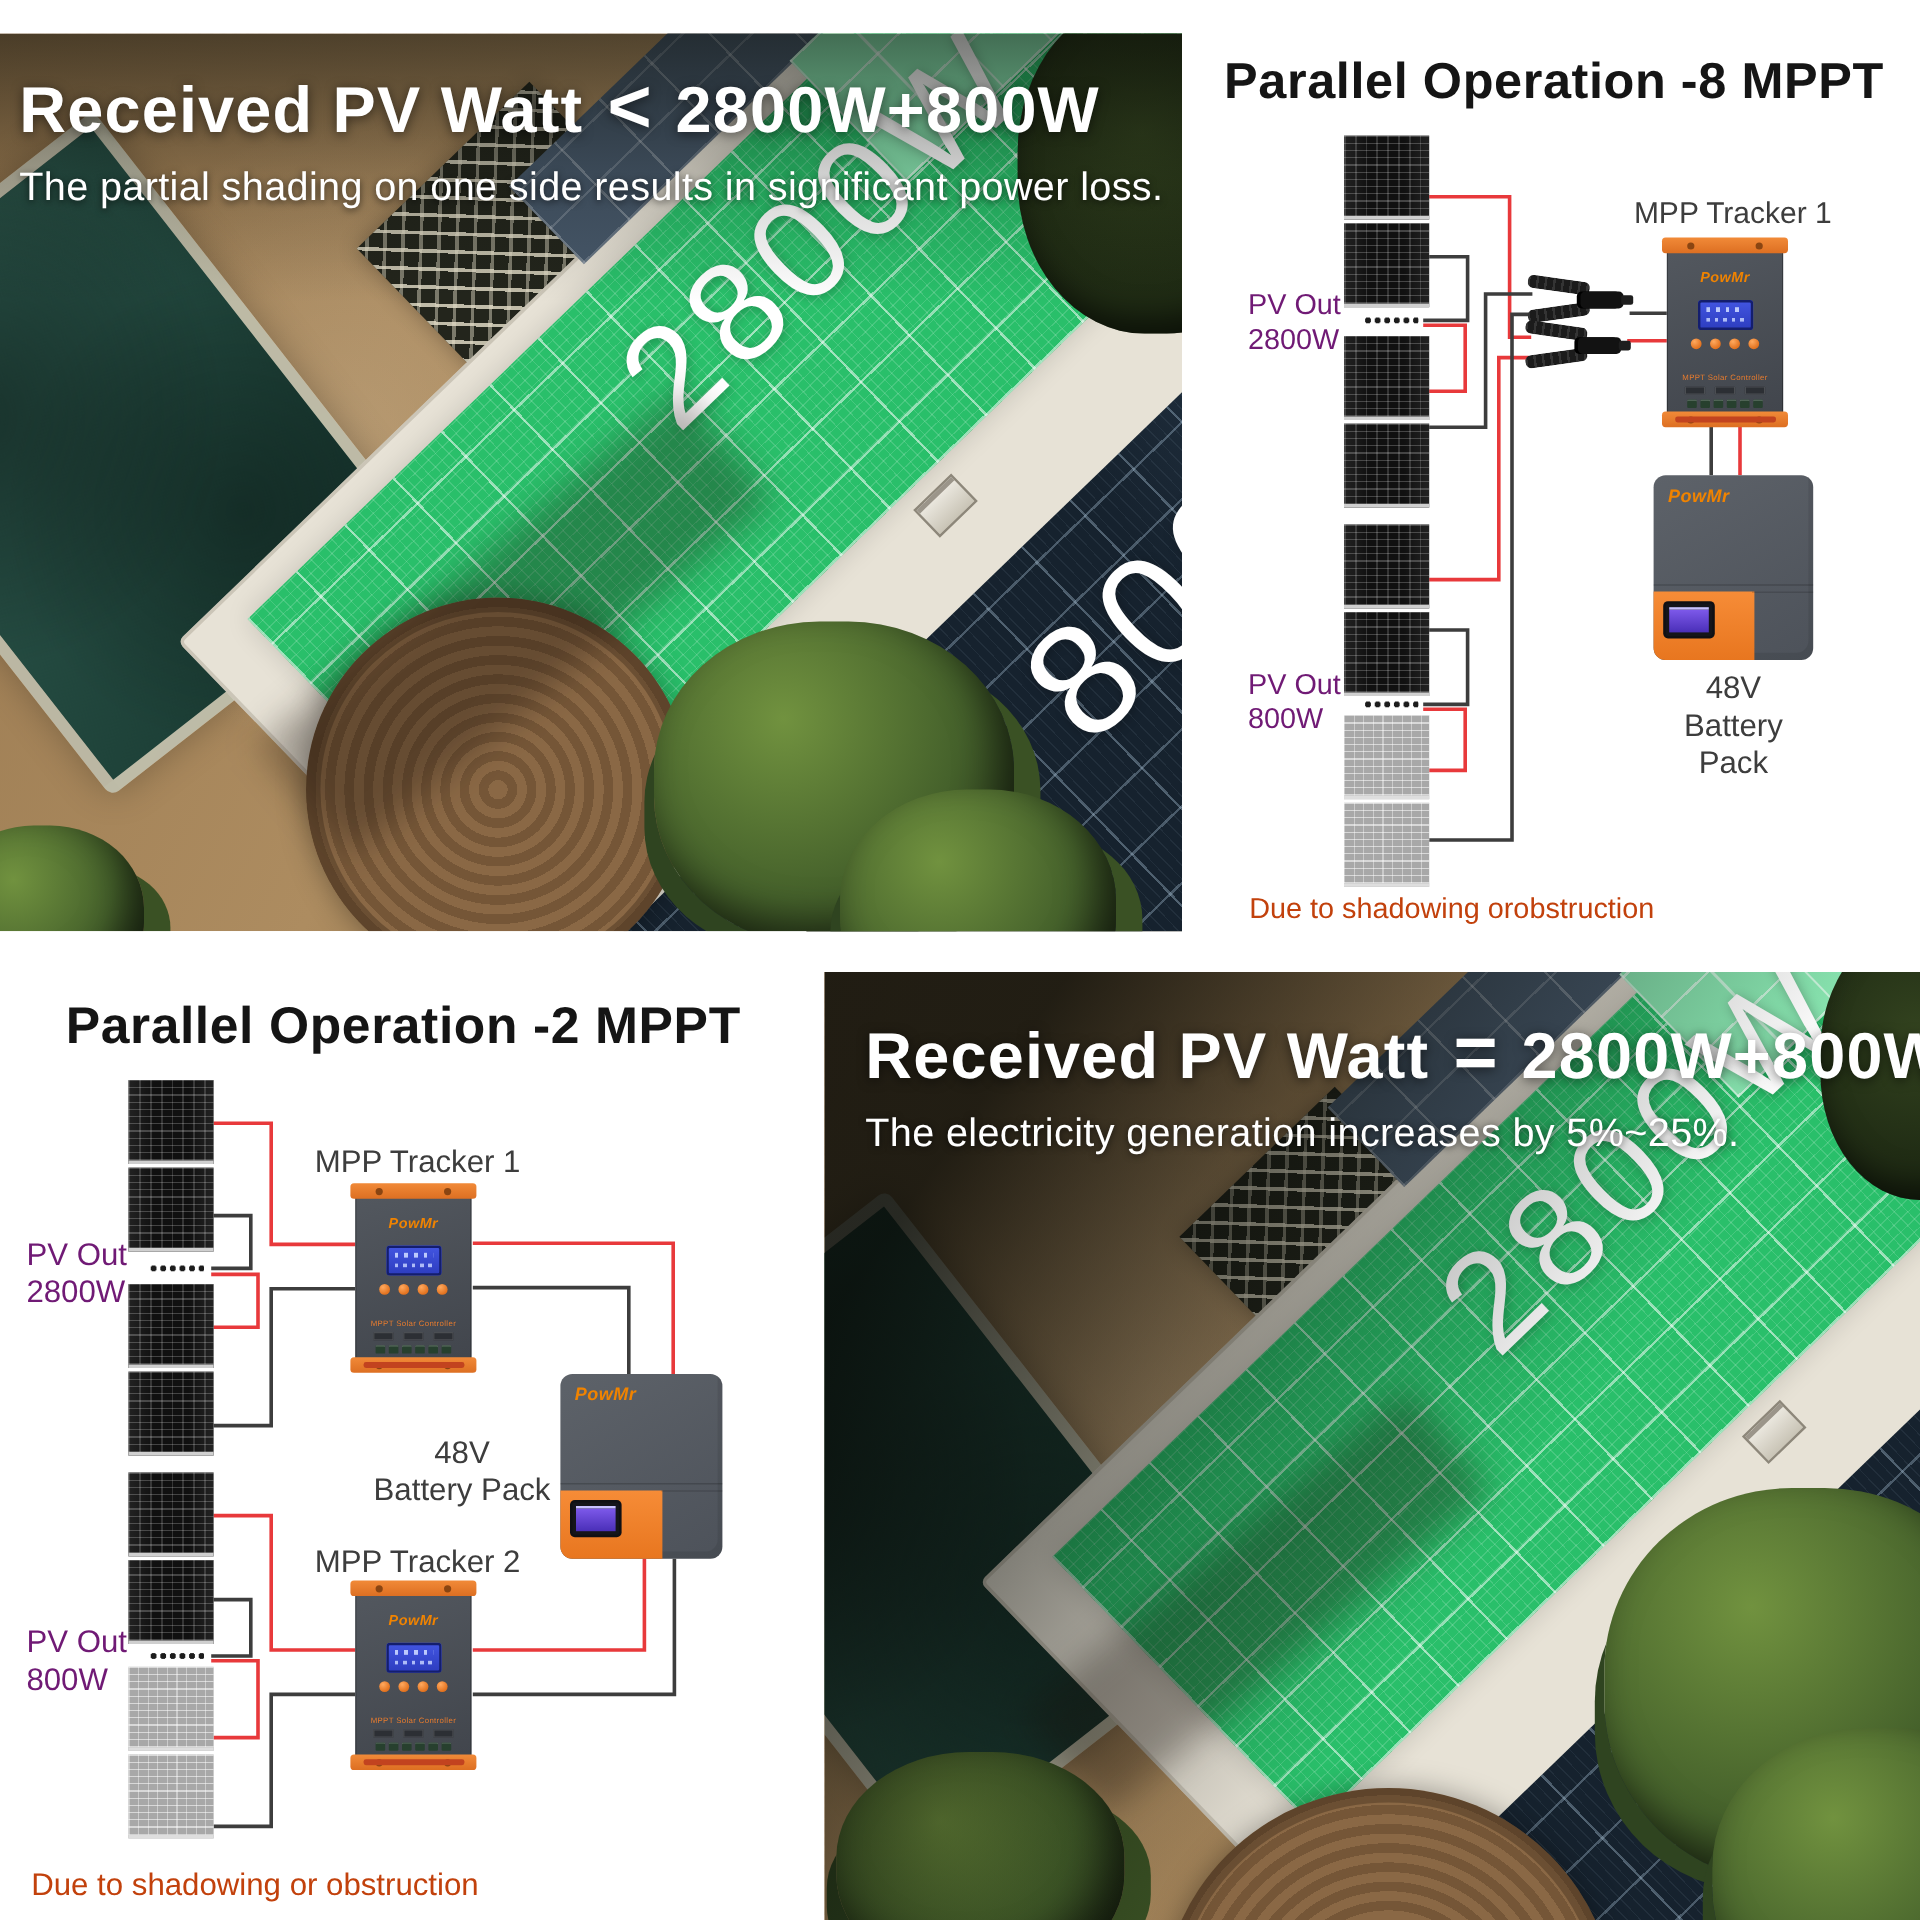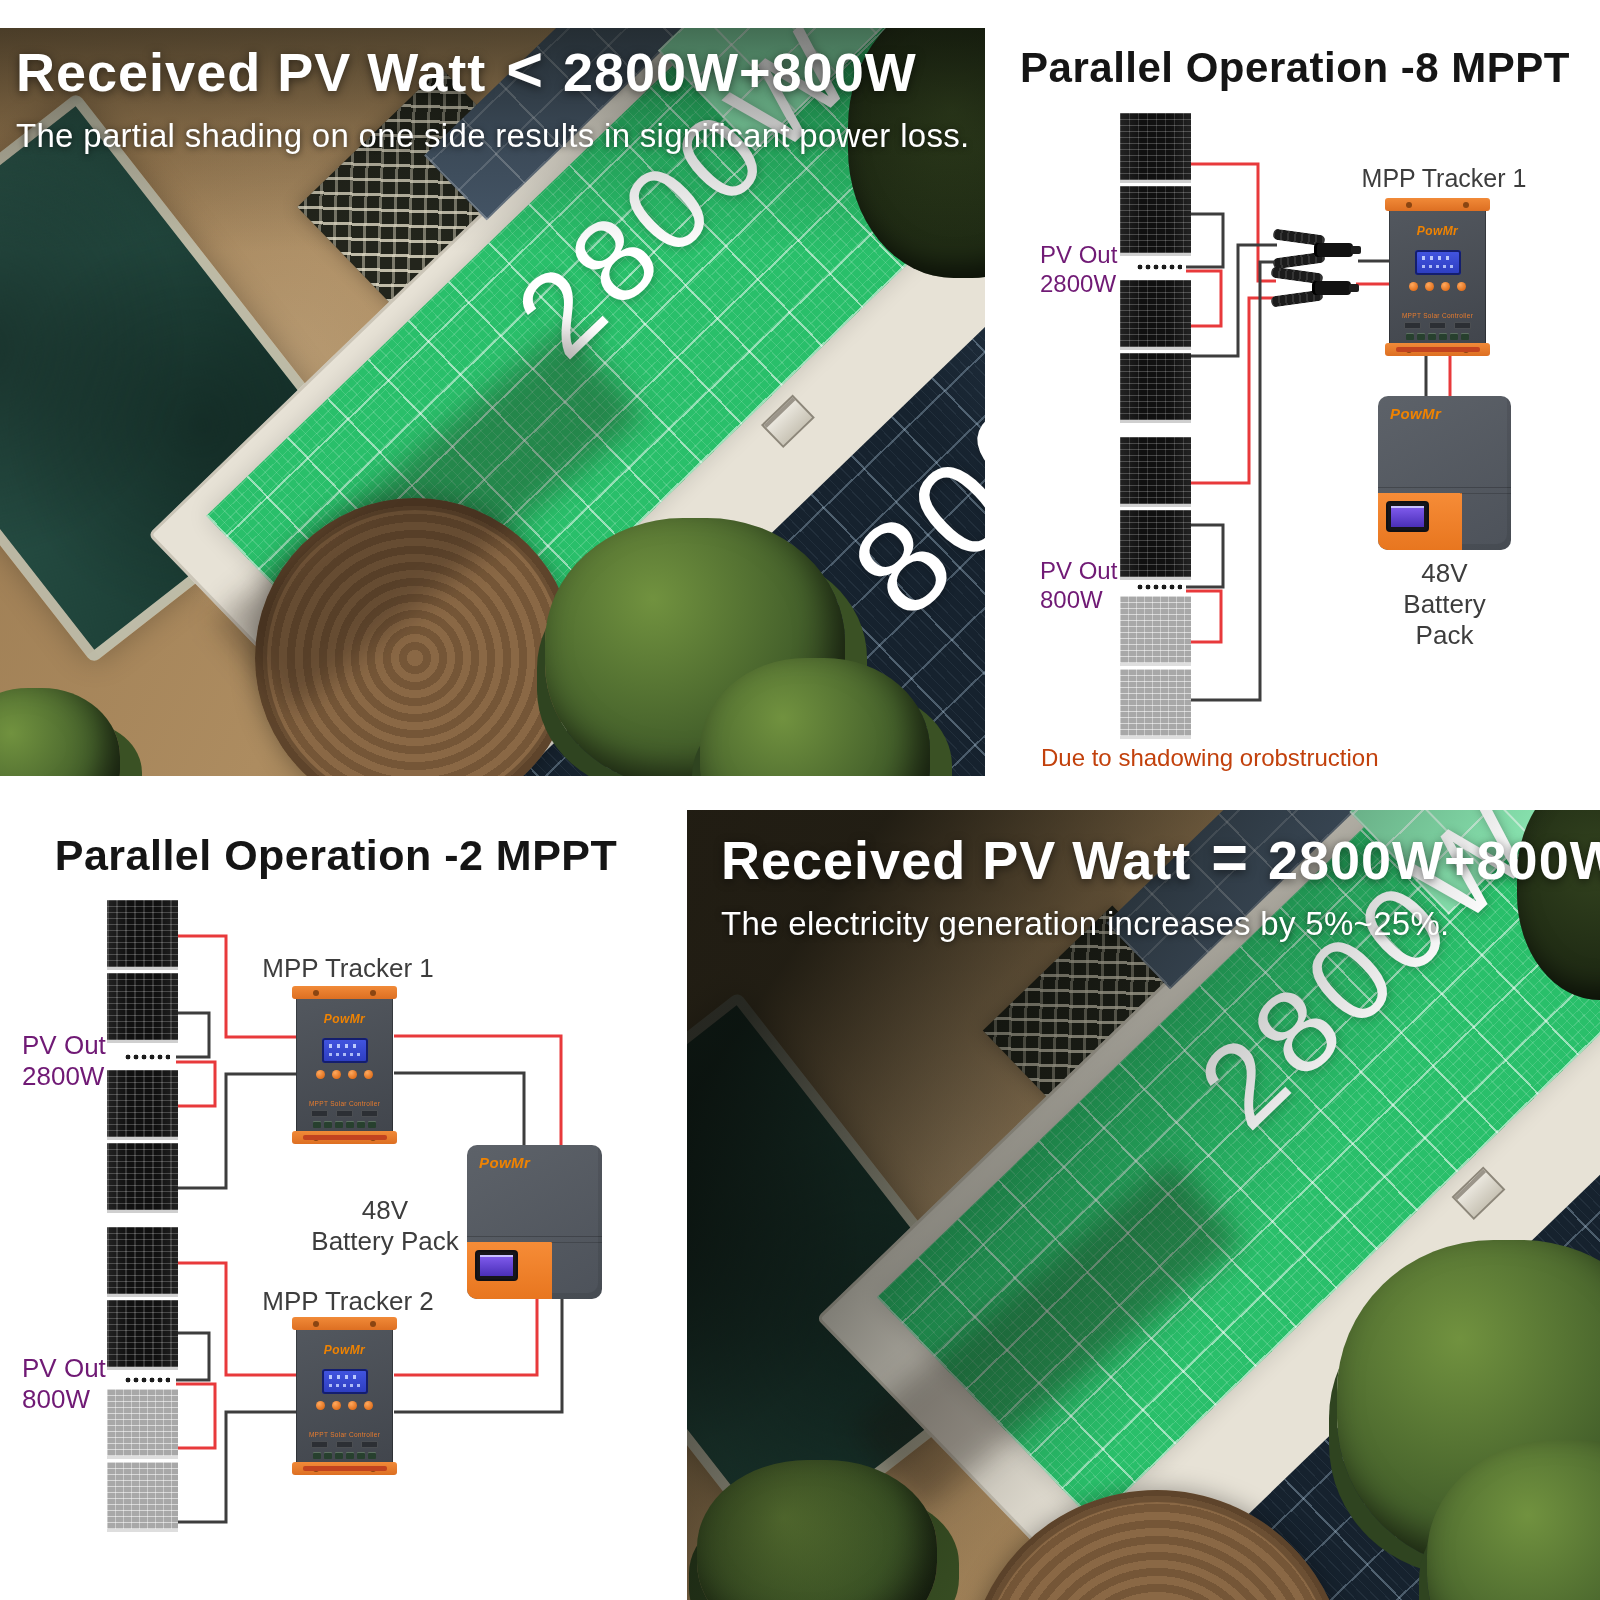--- a/index.html
+++ b/index.html
@@ -73,21 +73,21 @@
     text-shadow:0 2px 10px rgba(0,0,0,.25); white-space:nowrap; }
   .zone.green .pv-label { left:36%; top:10%; font-size:118px; }
   .zone.dark  .pv-label { left:44%; top:10%; font-size:132px; }
   .tree { position:absolute; border-radius:46%;
     background: radial-gradient(circle at 36% 30%, #71923f, #45612b 55%, #27371b 85%);
     box-shadow: 40px 16px 0 -18px #3a5124, -28px 26px 0 -20px #2f4420, inset -12px -16px 34px rgba(0,0,0,.55); }
   .tree.darker { background: radial-gradient(circle at 45% 40%, #33431f, #1c2712 75%);
     box-shadow: inset -8px -10px 26px rgba(0,0,0,.6); }
   .shade { position:absolute; background:rgba(25,16,8,.32); filter:blur(14px); transform:rotate(-40deg); }
   .grad { position:absolute; inset:0; pointer-events:none; }
-  .caption { position:absolute; z-index:30; color:#fff; }
+  .caption { position:absolute; z-index:30; color:#fff;margin-top:20px; }
   .title-row { display:flex; align-items:center; font-weight:bold;
     text-shadow:0 2px 10px rgba(0,0,0,.55); white-space:nowrap; }
   .t-prefix, .t-value { font-size:54px; letter-spacing:1px; }
   .t-symbol { font-size:63px; margin:0 20px; transform:translateY(-3px); }
   .subtitle { margin-top:9px; font-size:33px; font-weight:400; letter-spacing:.3px;
     text-shadow:0 1px 6px rgba(0,0,0,.65); white-space:nowrap; }
 
   .photo-tl { left:0; top:28px; width:985px; height:748px; }
   .photo-tl .pool { left:-85px; top:120px; width:320px; height:440px; transform:rotate(-38deg); }
   .photo-tl .deck-sq { left:330px; top:85px; width:200px; height:175px; transform:rotate(-44deg); }
@@ -470,20 +470,21 @@
       <div>48V</div>
       <div>Battery Pack</div>
     </div>
     <div class="bat" style="left:467px; top:369px; width:135px; height:154px;">
       <div class="logo">PowMr</div>
       <div class="orange">
         <div class="screen"></div>
       </div>
     </div>
 
+    <div class="dg-note" style="left:26px; top:779px; font-size:26px;">Due to shadowing or obstruction</div>
   </div>
 
   <div class="photo photo-br">
     <div class="ground"></div>
     <div class="pool"></div>
     <div class="deck-sq"></div>
     <div class="roof">
       <div class="base"></div>
       <div class="zone neighbor"></div>
       <div class="zone green">

